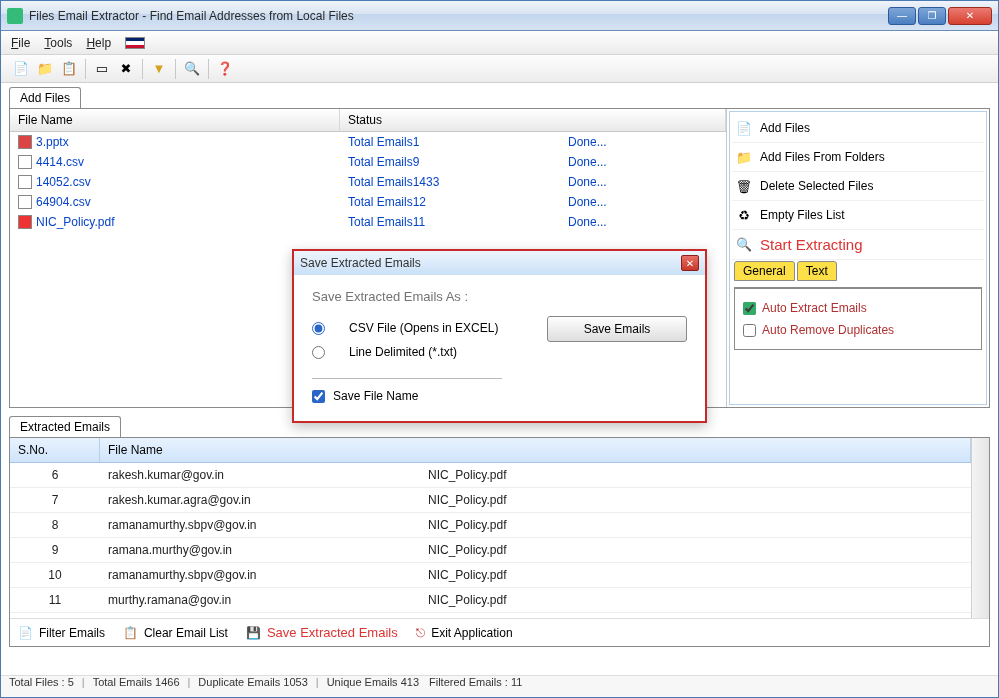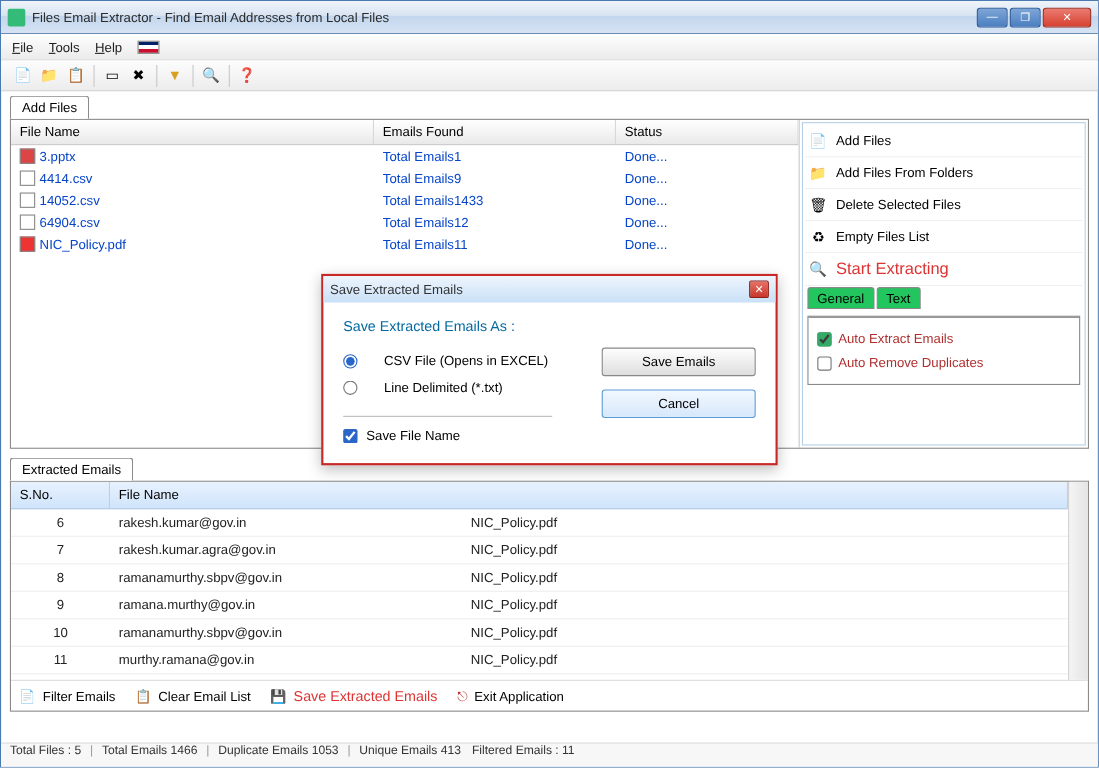--- a/index.html
+++ b/index.html
@@ -46,21 +46,21 @@
 .fico.pdf{background:#e33; color:#fff;} .fico.pptx{background:#d44; color:#fff;}
 
 
 .sideact { display:flex; align-items:center; gap:8px; padding:6px 4px; font-size:12px; cursor:default; border-bottom:1px solid #f0f0f0;}
 .sideact .sico { width:16px; height:16px; display:inline-flex; align-items:center; justify-content:center; font-size:13px;}
 .sideact.start { color:#d33; font-size:15px; font-weight:500; }
 
 
 .optbox { border:1px solid #8a8a8a; margin-top:6px; padding:0;}
 .opt-tabs { display:flex; margin-top:-1px;}
-.opt-tab { border:1px solid #8a8a8a; padding:2px 8px; font-size:12px; background:#22c55e; margin-right:2px; border-radius:3px 3px 0 0;}
+.opt-tab { border:1px solid #8a8a8a; padding:2px 8px; font-size:12px; background:#fde047; margin-right:2px; border-radius:3px 3px 0 0;}
 .opt-body { border-top:1px solid #8a8a8a; padding:8px;}
 .chk { display:flex; align-items:center; gap:6px; padding:4px 0; font-size:12px; color:#b03030;}
 .chk input { accent-color:#3a6; width:13px; height:13px;}
 
 
 .emtabhdr { display:flex; margin-top:8px;}
 .emailspanel { border:1px solid #8a8a8a;}
 .emthead { display:flex; background:linear-gradient(to bottom,#e8f2fe,#cfe4fb); border-bottom:1px solid #a8c4e6;}
 .emth { padding:5px 8px; font-size:12px; border-right:1px solid #b8d0ec;}
 .emth.s{width:90px;} .emth.e{width:320px;} .emth.f{flex:1;}
@@ -78,21 +78,21 @@
 
 
 .statusbar { position:absolute; bottom:0; left:0; width:100%; height:22px; background:#f7f7f7; display:flex; align-items:flex-start; padding:0 8px; font-size:11px; color:#333; gap:6px; border-top:1px solid #ddd;}
 .statusbar .ssep{ color:#999; margin:0 2px;}
 
 
 .dialog { position:absolute; left:291px; top:248px; width:415px; border:2px solid #c82828; background:#fff; box-shadow:0 4px 12px rgba(0,0,0,.25); z-index:50;}
 .dlg-title { height:24px; background:linear-gradient(to bottom,#eef5fd,#c9e0f7); display:flex; align-items:center; padding:0 6px; font-size:12px; color:#333;}
 .dlg-close { width:18px; height:16px; margin-left:auto; background:linear-gradient(to bottom,#e87066,#c8372a); color:#fff; font-size:10px; display:flex;align-items:center;justify-content:center; border-radius:2px; border:1px solid #8a2018;}
 .dlg-body { padding:14px 18px 18px;}
-.dlg-heading { color:#0369a1; font-size:13px; margin-bottom:12px;}
+.dlg-heading { color:#737373; font-size:13px; margin-bottom:12px;}
 .dlg-row { display:flex; align-items:flex-start; gap:20px;}
 .dlg-left { flex:1;}
 .radio { display:flex; align-items:center; gap:24px; padding:5px 0; font-size:12px;}
 .radio input{ accent-color:#2a66c8; width:13px; height:13px;}
 .hr { border:none; border-top:1px solid #bbb; margin:14px 0 10px; width:190px;}
 .dlg-chk { display:flex; align-items:center; gap:8px; font-size:12px;}
 .dlg-chk input{accent-color:#2a66c8; width:13px; height:13px;}
 .dlg-btns { display:flex; flex-direction:column; gap:12px;}
 .dlg-btn { width:140px; height:26px; border:1px solid #888; border-radius:3px; background:linear-gradient(to bottom,#fefefe,#dedede); font-size:12px; cursor:default;}
 .dlg-btn.cancel { border:1px solid #5a9ad6; background:linear-gradient(to bottom,#f2f8fe,#d6e8fb);}
@@ -137,21 +137,20 @@
 
   <div class="content">
 
     <div class="tabhdr">
       <div class="tab">Add Files</div>
     </div>
     <div class="filespanel">
       <div class="files-left">
         <div class="thead">
           <div class="th c1">File Name</div>
-          <div class="th c2">Emails Found</div>
           <div class="th c3">Status</div>
         </div>
         <div id="file-rows">
             <div class="trow">
               <div class="td c1">
                 <span class="fico pptx"></span>
                 <span>3.pptx</span>
               </div>
               <div class="td c2">Total Emails1</div>
               <div class="td c3">Done...</div>
@@ -329,19 +328,18 @@
               <span>Line Delimited (*.txt)</span>
             </label>
           <hr class="hr">
           <label class="dlg-chk">
               <input type="checkbox" checked="" style="">
               <span>Save File Name</span>
             </label>
         </div>
         <div class="dlg-btns">
           <button class="dlg-btn">Save Emails</button>
-          <button class="dlg-btn cancel">Cancel</button>
         </div>
       </div>
     </div>
   </div>
 
 </div>
 
 </body></html>

